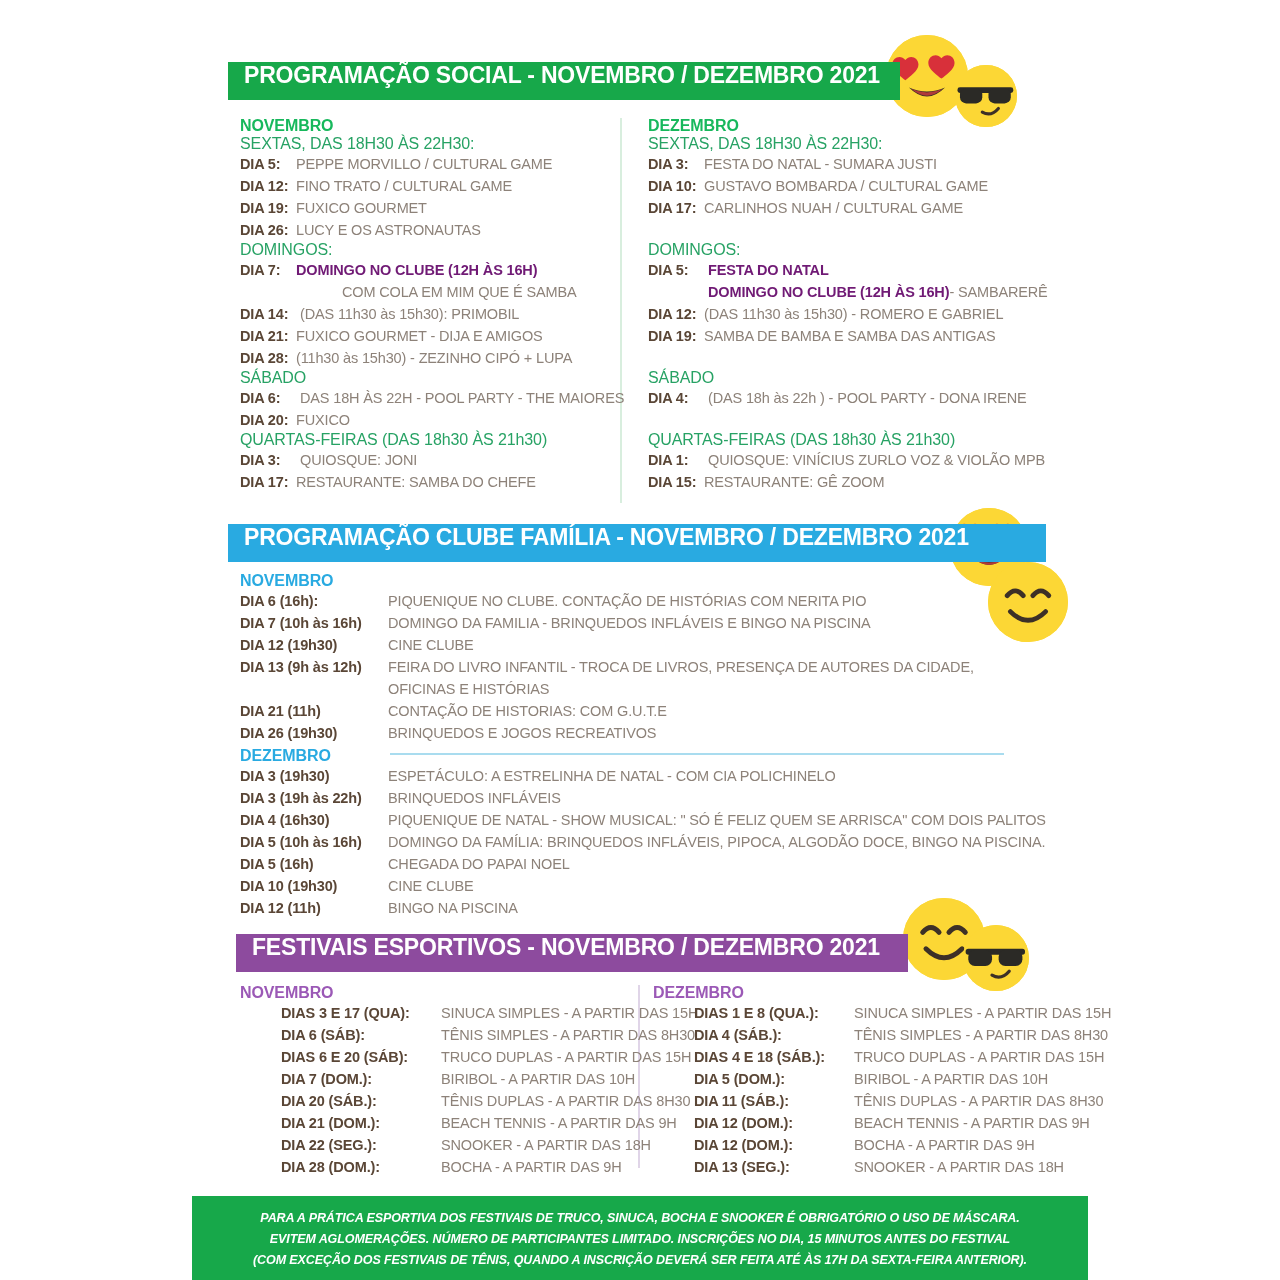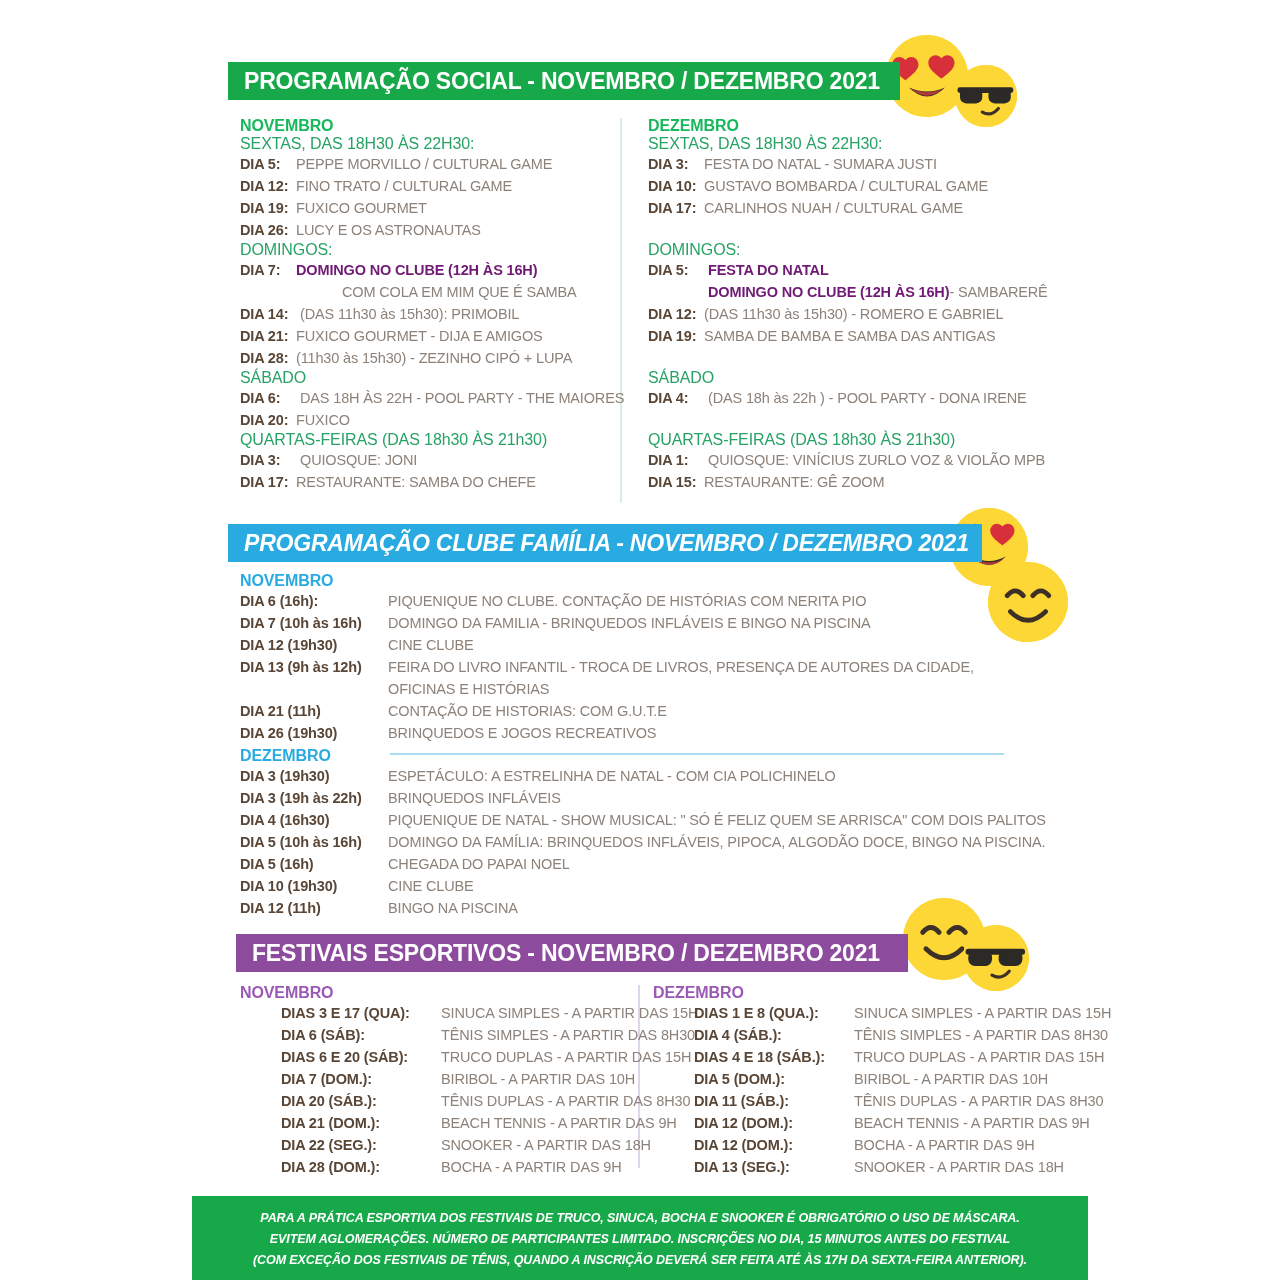--- a/index.html
+++ b/index.html
@@ -19,21 +19,20 @@
     position: absolute;
     left: 0; top: 0;
     width: 1280px;
     height: 1280px;
   }
 
   
   .bar {
     position: absolute;
     display: flex;
-    align-items: center;
     color: #ffffff;
     font-weight: bold;
     font-size: 23px;
     letter-spacing: -0.2px;
     padding-left: 16px;
     box-sizing: border-box;
   }
   .bar-green  { background: #17a84a; }
   .bar-blue   { background: #29aae1; }
   .bar-purple { background: #8d4b9e; }
@@ -277,21 +276,21 @@
   </div>
   <div class="emoji" style="left:988px; top:562px; width:80px; height:80px;">
     <svg viewBox="0 0 100 100">
       <circle cx="50" cy="50" r="50" fill="#fcd735"></circle>
       <path d="M24 42 q10 -12 20 0" stroke="#3d3027" stroke-width="6" fill="none" stroke-linecap="round"></path>
       <path d="M56 42 q10 -12 20 0" stroke="#3d3027" stroke-width="6" fill="none" stroke-linecap="round"></path>
       <path d="M28 62 q22 22 44 0" stroke="#3d3027" stroke-width="6" fill="none" stroke-linecap="round"></path>
     </svg>
   </div>
 
-  <div class="bar bar-blue" style="left:228px; top:524px; width:754px; height:38px;font-style:italic;">
+  <div class="bar bar-blue" style="left:228px; top:524px; width:818px; height:38px;">
     <span>PROGRAMAÇÃO CLUBE FAMÍLIA - NOVEMBRO / DEZEMBRO 2021</span>
   </div>
 
   <div class="col s2" style="left:240px; top:572px; width:800px;">
     <div class="month-blue">NOVEMBRO</div>
     <div class="row">
       <span class="d">DIA 6 (16h):</span>
       <span class="t">PIQUENIQUE NO CLUBE. CONTAÇÃO DE HISTÓRIAS COM NERITA PIO</span>
     </div>
     <div class="row">

